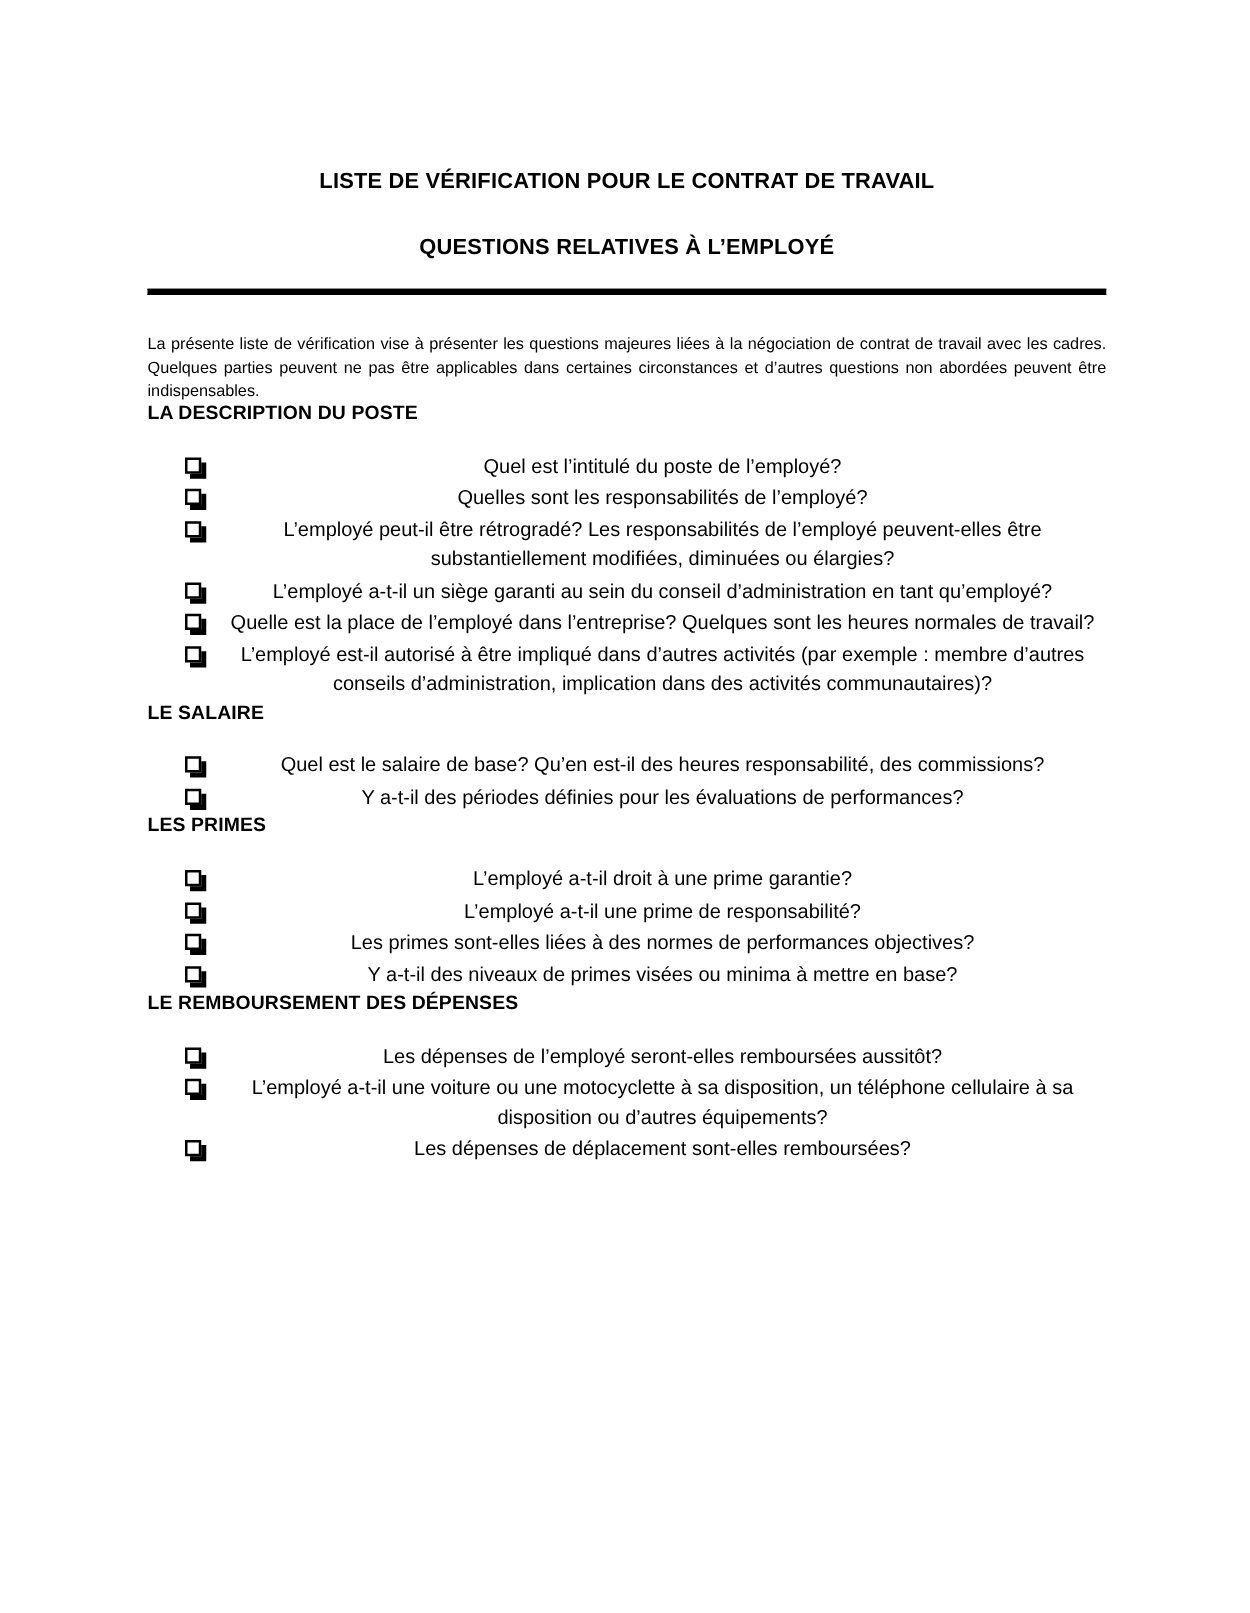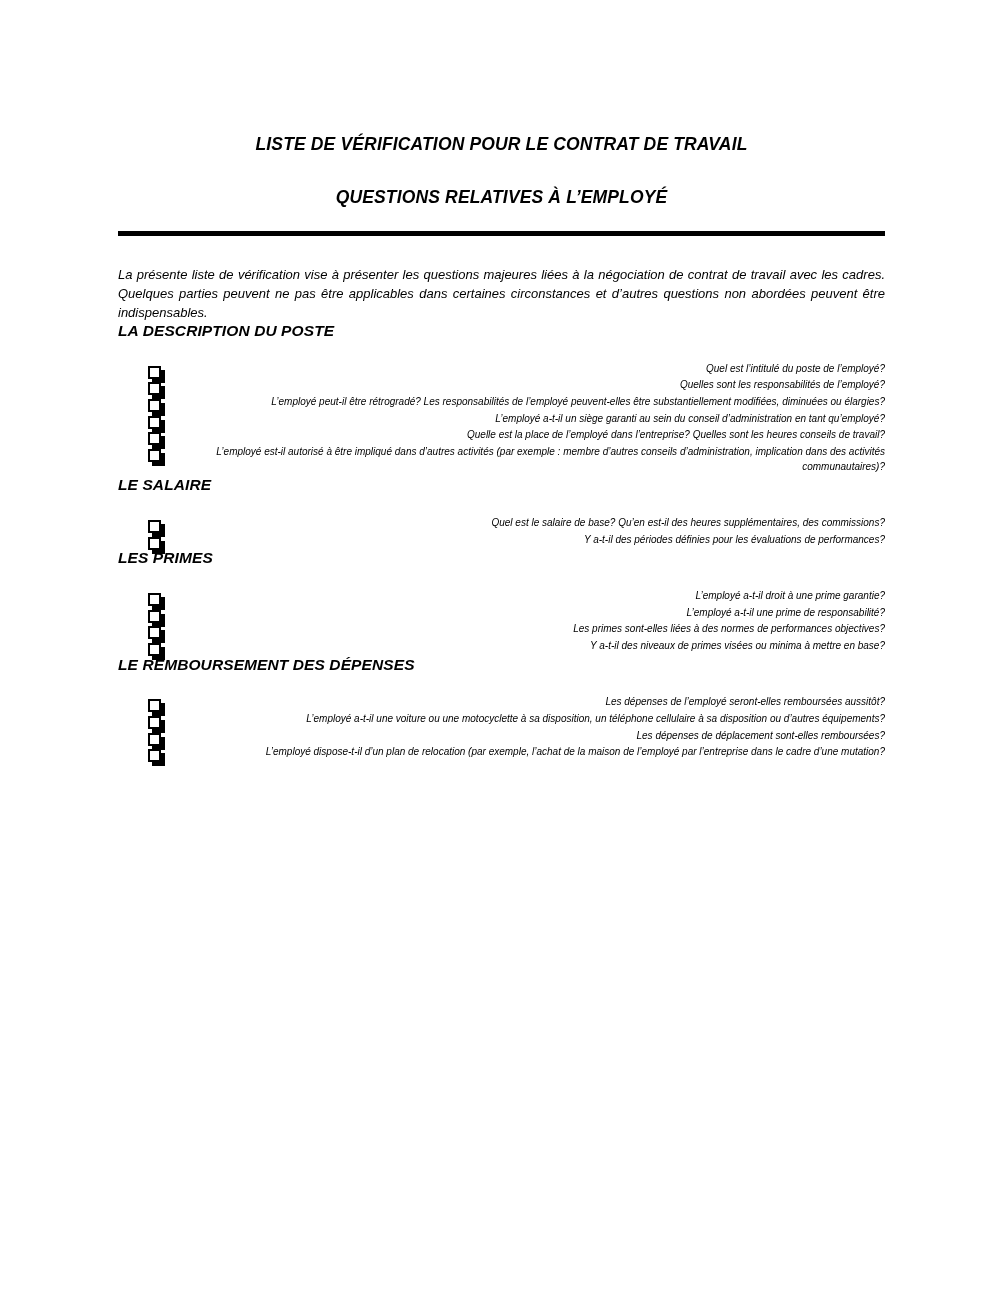--- a/index.html
+++ b/index.html
@@ -15,21 +15,20 @@
     -webkit-font-smoothing: antialiased;
   }
 
   .page {
     position: relative;
     width: 1000px;
     height: 1078px;
     box-sizing: border-box;
     padding: 0;
     overflow: hidden;
-    font-style: italic;
   }
 
   .content {
     position: absolute;
     left: 118px;
     top: 0;
     width: 767px;
   }
 
   
@@ -82,24 +81,24 @@
   }
 
   .checklist {
     list-style: none;
     margin: 21px 0 0 0;
     padding: 0;
   }
   .check-item {
     position: relative;
     padding-left: 57px;
-    font-size: 10px;
+    font-size: 16px;
     line-height: 1.47;
     margin-bottom: 2px;
-    text-align: right;
+    text-align: center;
   }
 
   
   .checkbox-icon {
     position: absolute;
     left: 30px;
     top: 4px;
     width: 13px;
     height: 13px;
     box-sizing: border-box;
@@ -151,35 +150,35 @@
         <li class="check-item">
           <span class="checkbox-icon"></span>
           <span class="item-text">L’employé peut-il être rétrogradé? Les responsabilités de l’employé peuvent-elles être substantiellement modifiées, diminuées ou élargies?</span>
         </li>
         <li class="check-item">
           <span class="checkbox-icon"></span>
           <span class="item-text">L’employé a-t-il un siège garanti au sein du conseil d’administration en tant qu’employé?</span>
         </li>
         <li class="check-item">
           <span class="checkbox-icon"></span>
-          <span class="item-text">Quelle est la place de l’employé dans l’entreprise? Quelles sont les heures conseils de travail?</span>
+          <span class="item-text">Quelle est la place de l’employé dans l’entreprise? Quelques sont les heures normales de travail?</span>
         </li>
         <li class="check-item">
           <span class="checkbox-icon"></span>
           <span class="item-text">L’employé est-il autorisé à être impliqué dans d’autres activités (par exemple : membre d’autres conseils d’administration, implication dans des activités communautaires)?</span>
         </li>
       </ul>
     </div>
 
     <div class="section">
       <h3 class="section-heading">LE SALAIRE</h3>
       <ul class="checklist">
         <li class="check-item">
           <span class="checkbox-icon"></span>
-          <span class="item-text">Quel est le salaire de base? Qu’en est-il des heures supplémentaires, des commissions?</span>
+          <span class="item-text">Quel est le salaire de base? Qu’en est-il des heures responsabilité, des commissions?</span>
         </li>
         <li class="check-item">
           <span class="checkbox-icon"></span>
           <span class="item-text">Y a-t-il des périodes définies pour les évaluations de performances?</span>
         </li>
       </ul>
     </div>
 
     <div class="section">
       <h3 class="section-heading">LES PRIMES</h3>
@@ -210,22 +209,18 @@
           <span class="checkbox-icon"></span>
           <span class="item-text">Les dépenses de l’employé seront-elles remboursées aussitôt?</span>
         </li>
         <li class="check-item">
           <span class="checkbox-icon"></span>
           <span class="item-text">L’employé a-t-il une voiture ou une motocyclette à sa disposition, un téléphone cellulaire à sa disposition ou d’autres équipements?</span>
         </li>
         <li class="check-item">
           <span class="checkbox-icon"></span>
           <span class="item-text">Les dépenses de déplacement sont-elles remboursées?</span>
-        </li>
-        <li class="check-item">
-          <span class="checkbox-icon"></span>
-          <span class="item-text">L’employé dispose-t-il d’un plan de relocation (par exemple, l’achat de la maison de l’employé par l’entreprise dans le cadre d’une mutation?</span>
         </li>
       </ul>
     </div>
 
   </div>
 </div>
 
 </body></html>

